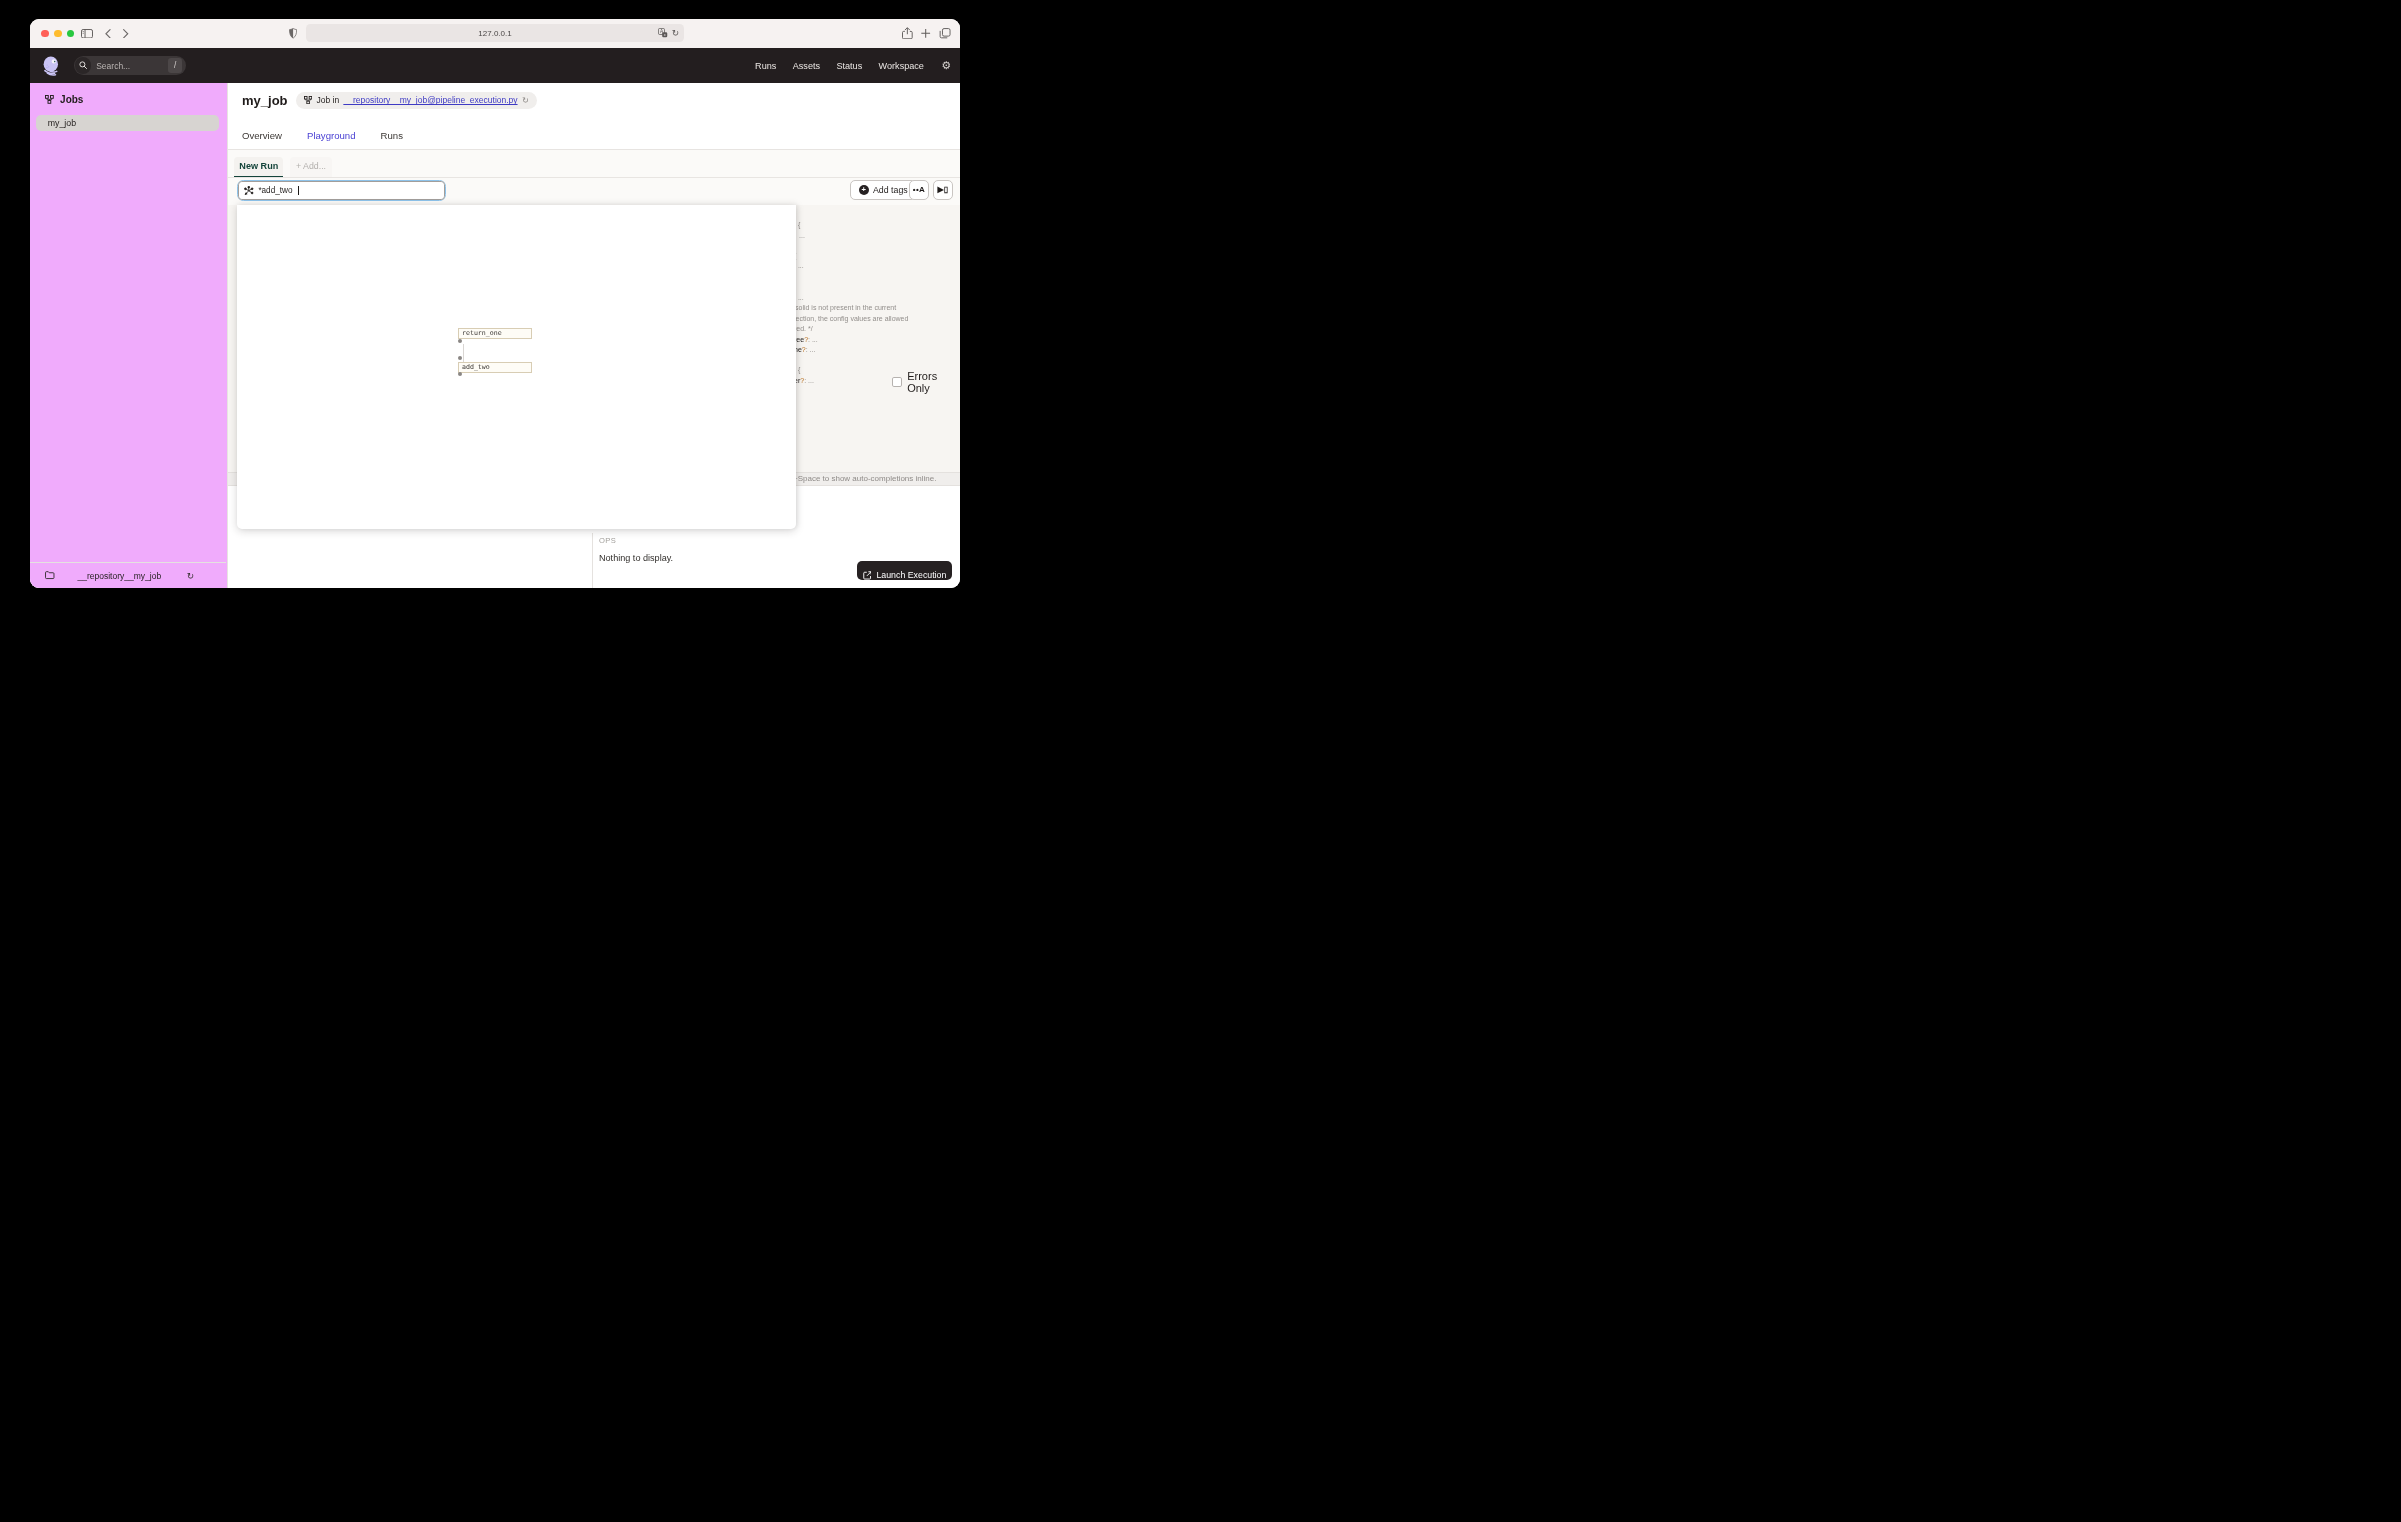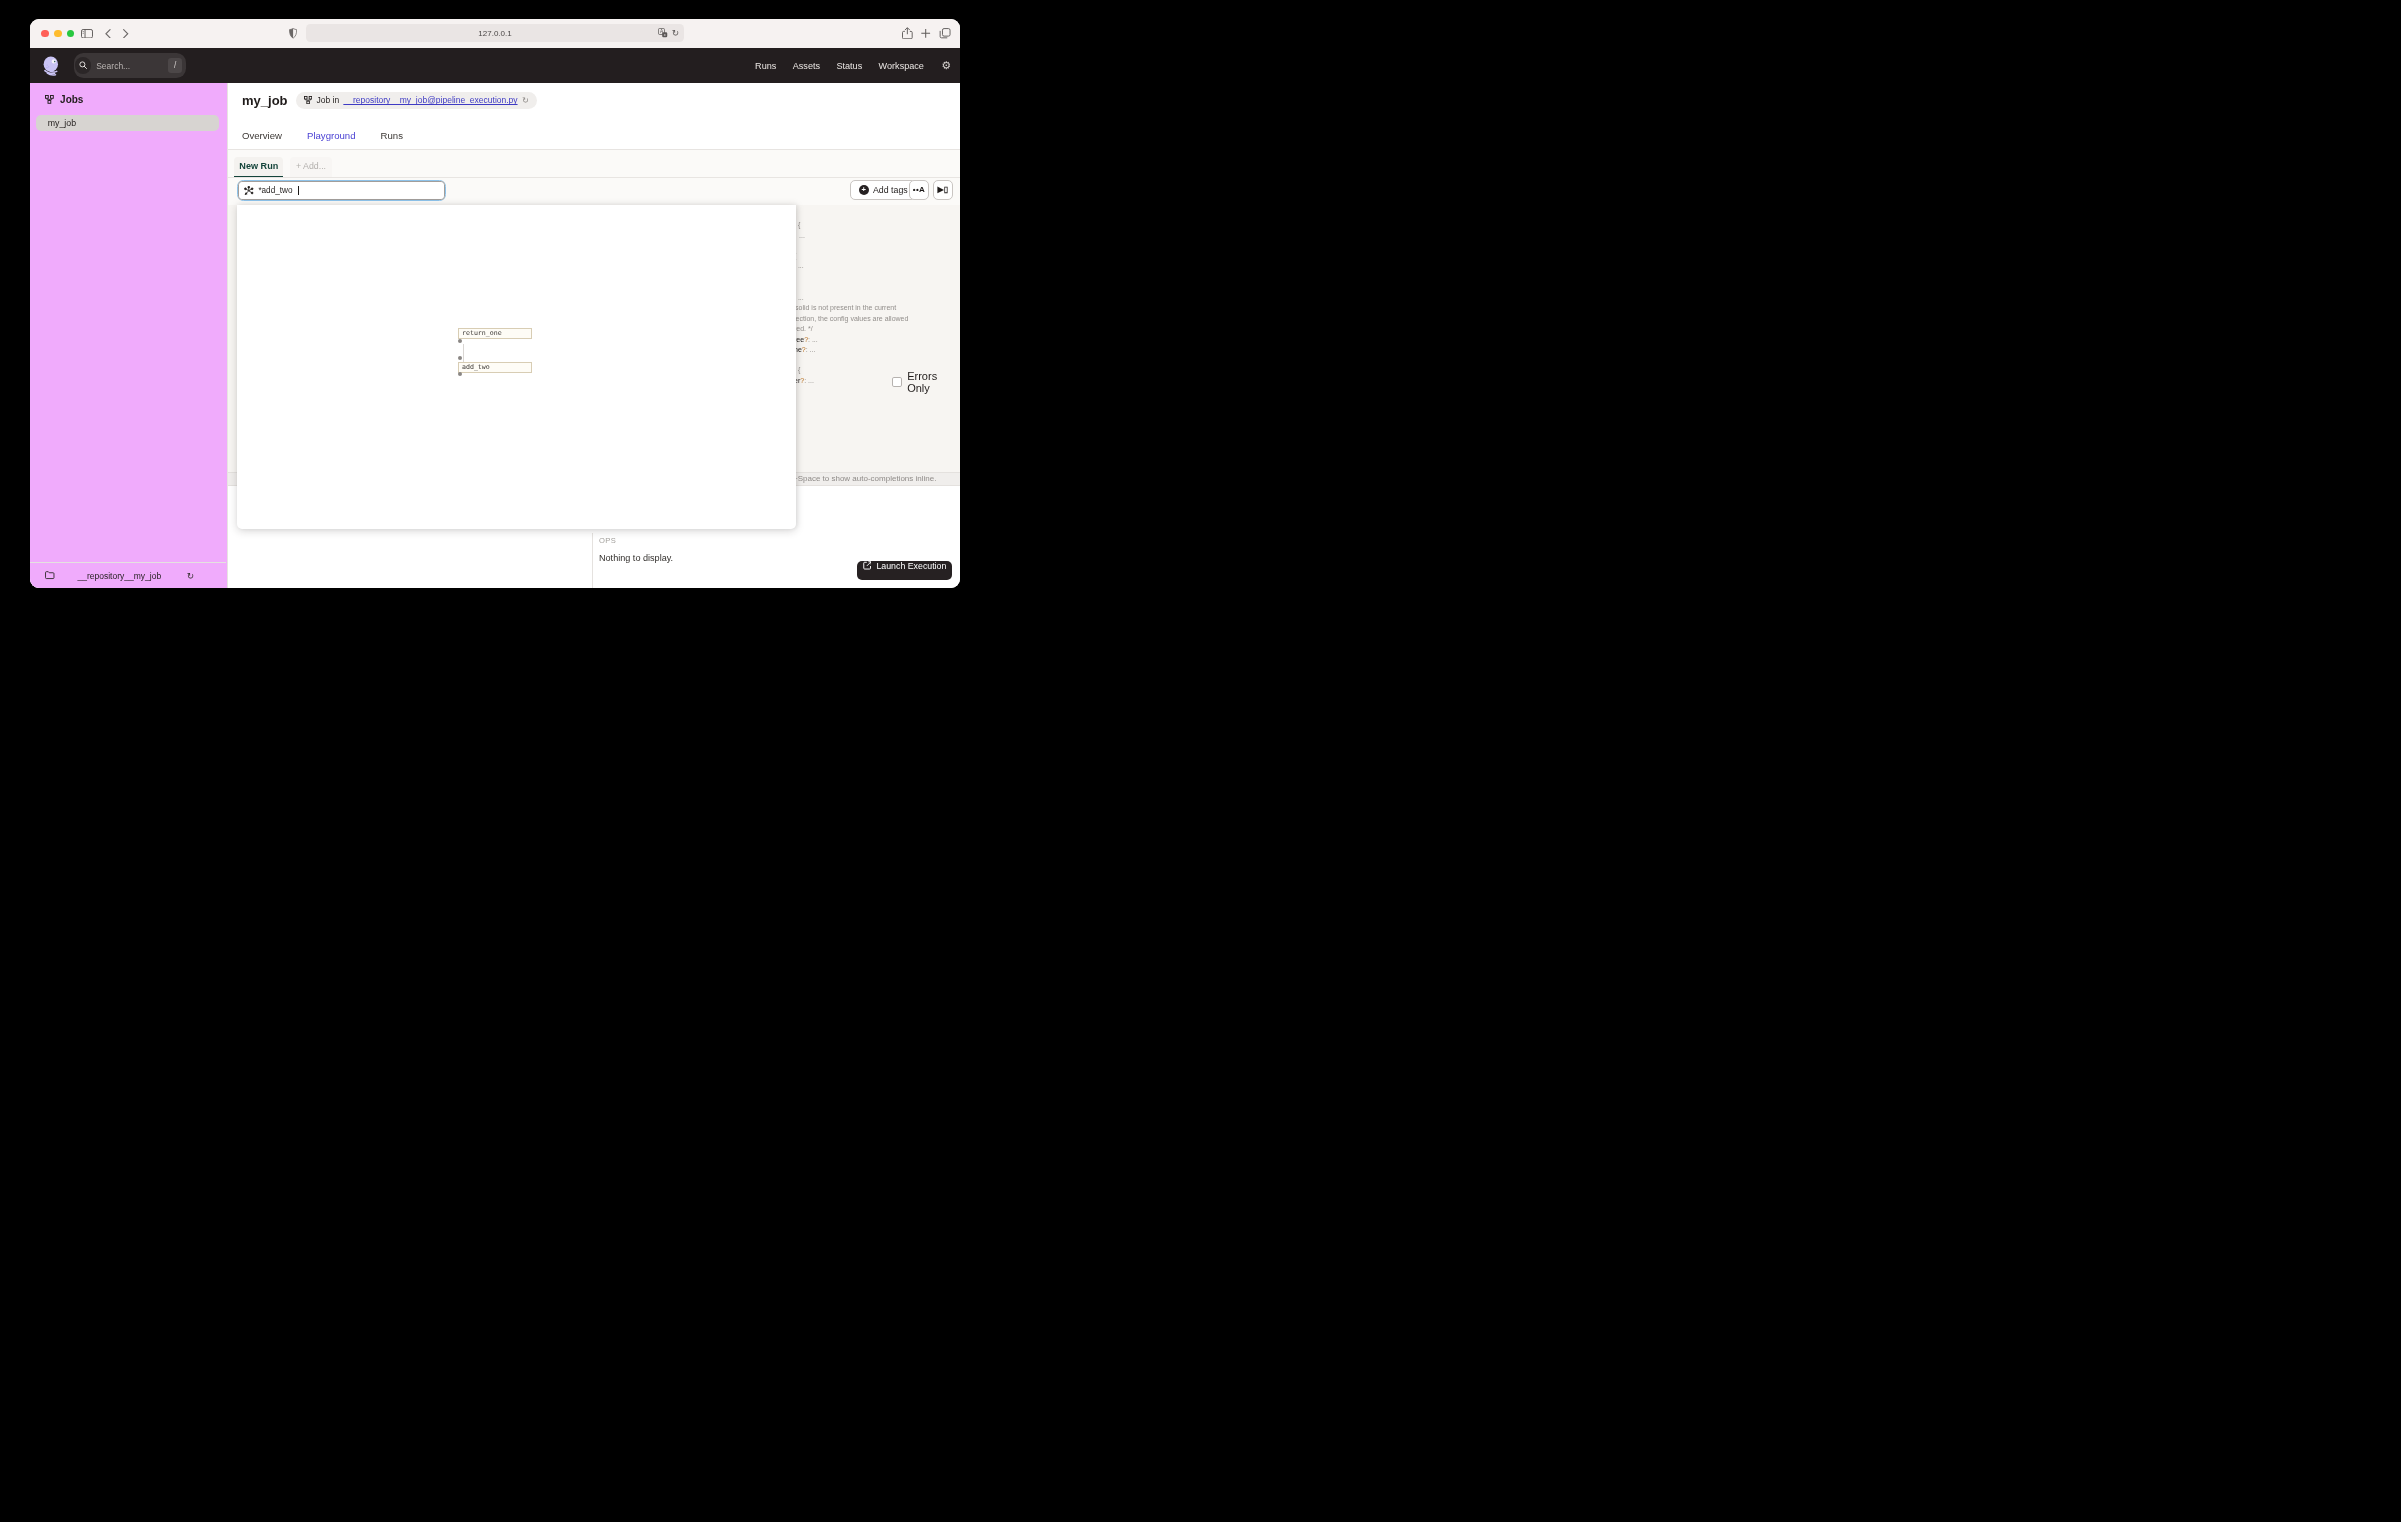--- a/index.html
+++ b/index.html
@@ -14,21 +14,21 @@
   .light.red{background:#ff5f57;}.light.yellow{background:#febc2e;}.light.green{background:#28c840;}
   .tbtn{position:absolute;top:8.2px;width:14px;height:12.6px;display:flex;align-items:center;justify-content:center;color:#5f5b5a;}
   .urlbar{position:absolute;left:276px;top:5px;width:378px;height:18.3px;background:#eae5e4;border-radius:4.4px;display:flex;align-items:center;justify-content:center;}
   .urltext{font-size:8px;color:#4b4747;}
   .url-icons{position:absolute;right:5px;top:0;height:18.3px;display:flex;align-items:center;gap:3.8px;color:#5c5857;}
   .rightbtns{position:absolute;right:8.8px;top:7.6px;display:flex;gap:7.6px;color:#5f5b5a;}
   .glyph{font-size:9.5px;line-height:1;}
 
   
   .appheader{position:absolute;left:0;top:29px;width:100%;height:35px;background:var(--header-bg,#231e1f);display:flex;align-items:center;padding:0 8.8px 0 12px;}
-  .searchbox{margin-left:12px;width:112px;height:25px;border-radius:9.5px;background:#3b3637;display:flex;align-items:center;padding:1.3px;}
+  .searchbox{margin-left:12px;width:112px;height:19px;border-radius:9.5px;background:#3b3637;display:flex;align-items:center;padding:1.3px;}
   .search-circle{width:16.4px;height:16.4px;border-radius:50%;background:#2b2627;display:flex;align-items:center;justify-content:center;flex:none;}
   .search-ph{margin-left:5px;font-size:8.5px;color:#b9b4b2;}
   .slash{margin-left:auto;margin-right:1.9px;width:14.5px;height:14.5px;border-radius:3.2px;background:#4c4748;color:#d9d5d3;font-size:8.2px;display:flex;align-items:center;justify-content:center;}
   .nav{margin-left:auto;display:flex;align-items:center;gap:16.4px;}
   .nav a{color:#eae6e3;font-size:9.1px;font-weight:500;text-decoration:none;cursor:pointer;}
   .gearbtn{color:#d7d3d0;font-size:10.7px;margin-left:1.3px;cursor:pointer;}
 
   
   .content{position:absolute;left:0;top:64px;width:100%;height:505px;background:#fff;}
   .sidebar{position:absolute;left:0;top:0;width:198px;height:100%;background:#f0abfc;border-right:0.6px solid #e7e4e1;}
@@ -76,21 +76,21 @@
 
   .popover{position:absolute;left:8.8px;top:122px;width:559px;height:324px;background:#fff;border-radius:0 0 5px 5px;box-shadow:0 1.9px 8.8px rgba(31,27,26,0.18),1.3px 0 3.8px rgba(31,27,26,0.06);z-index:5;}
   .gnode{position:absolute;left:221px;width:74px;height:10.7px;border:0.6px solid #d8cdb4;background:#fefcf6;font-family:"DejaVu Sans Mono",monospace;font-size:6.6px;line-height:9.5px;padding-left:3.2px;color:#3a3633;cursor:pointer;}
   .gdot{position:absolute;width:4.4px;height:4.4px;border-radius:50%;background:#8a8683;}
   .gline{position:absolute;left:226px;width:0.9px;background:#d9d6d3;}
 
   .bottompanel{position:absolute;left:0;right:16px;top:450px;height:55px;background:#fff;}
   .vdiv{position:absolute;left:364px;top:0;bottom:0;width:0.6px;background:#e5e2df;}
   .ops-label{position:absolute;left:371px;top:2.5px;font-size:7.6px;letter-spacing:0.4px;color:#a3a09c;}
   .empty-text{position:absolute;left:371px;top:19.5px;font-size:9.1px;color:#33302d;}
-  .launch{position:absolute;left:629px;top:28px;width:95px;height:19px;background:var(--launch-bg,#262122);border-radius:5px;color:#fff;display:flex;align-items:flex-start;justify-content:center;gap:5px;font-size:8.8px;cursor:pointer;}
+  .launch{position:absolute;left:629px;top:28px;width:95px;height:19px;background:var(--launch-bg,#262122);border-radius:5px;color:#fff;display:flex;align-items:flex-end;justify-content:center;gap:5px;font-size:8.8px;cursor:pointer;}
 
   svg{display:block;}
 </style>
 </head>
 <body>
 
 <div class="stage" style="--accent-indigo: #4b42d4; --accent-green: #14443a; --focus-ring: #8ec3ea; --link: #3f3bc4; --header-bg: #231e1f; --launch-bg: #262122;">
  <div class="window">
 
   <div class="btoolbar">

